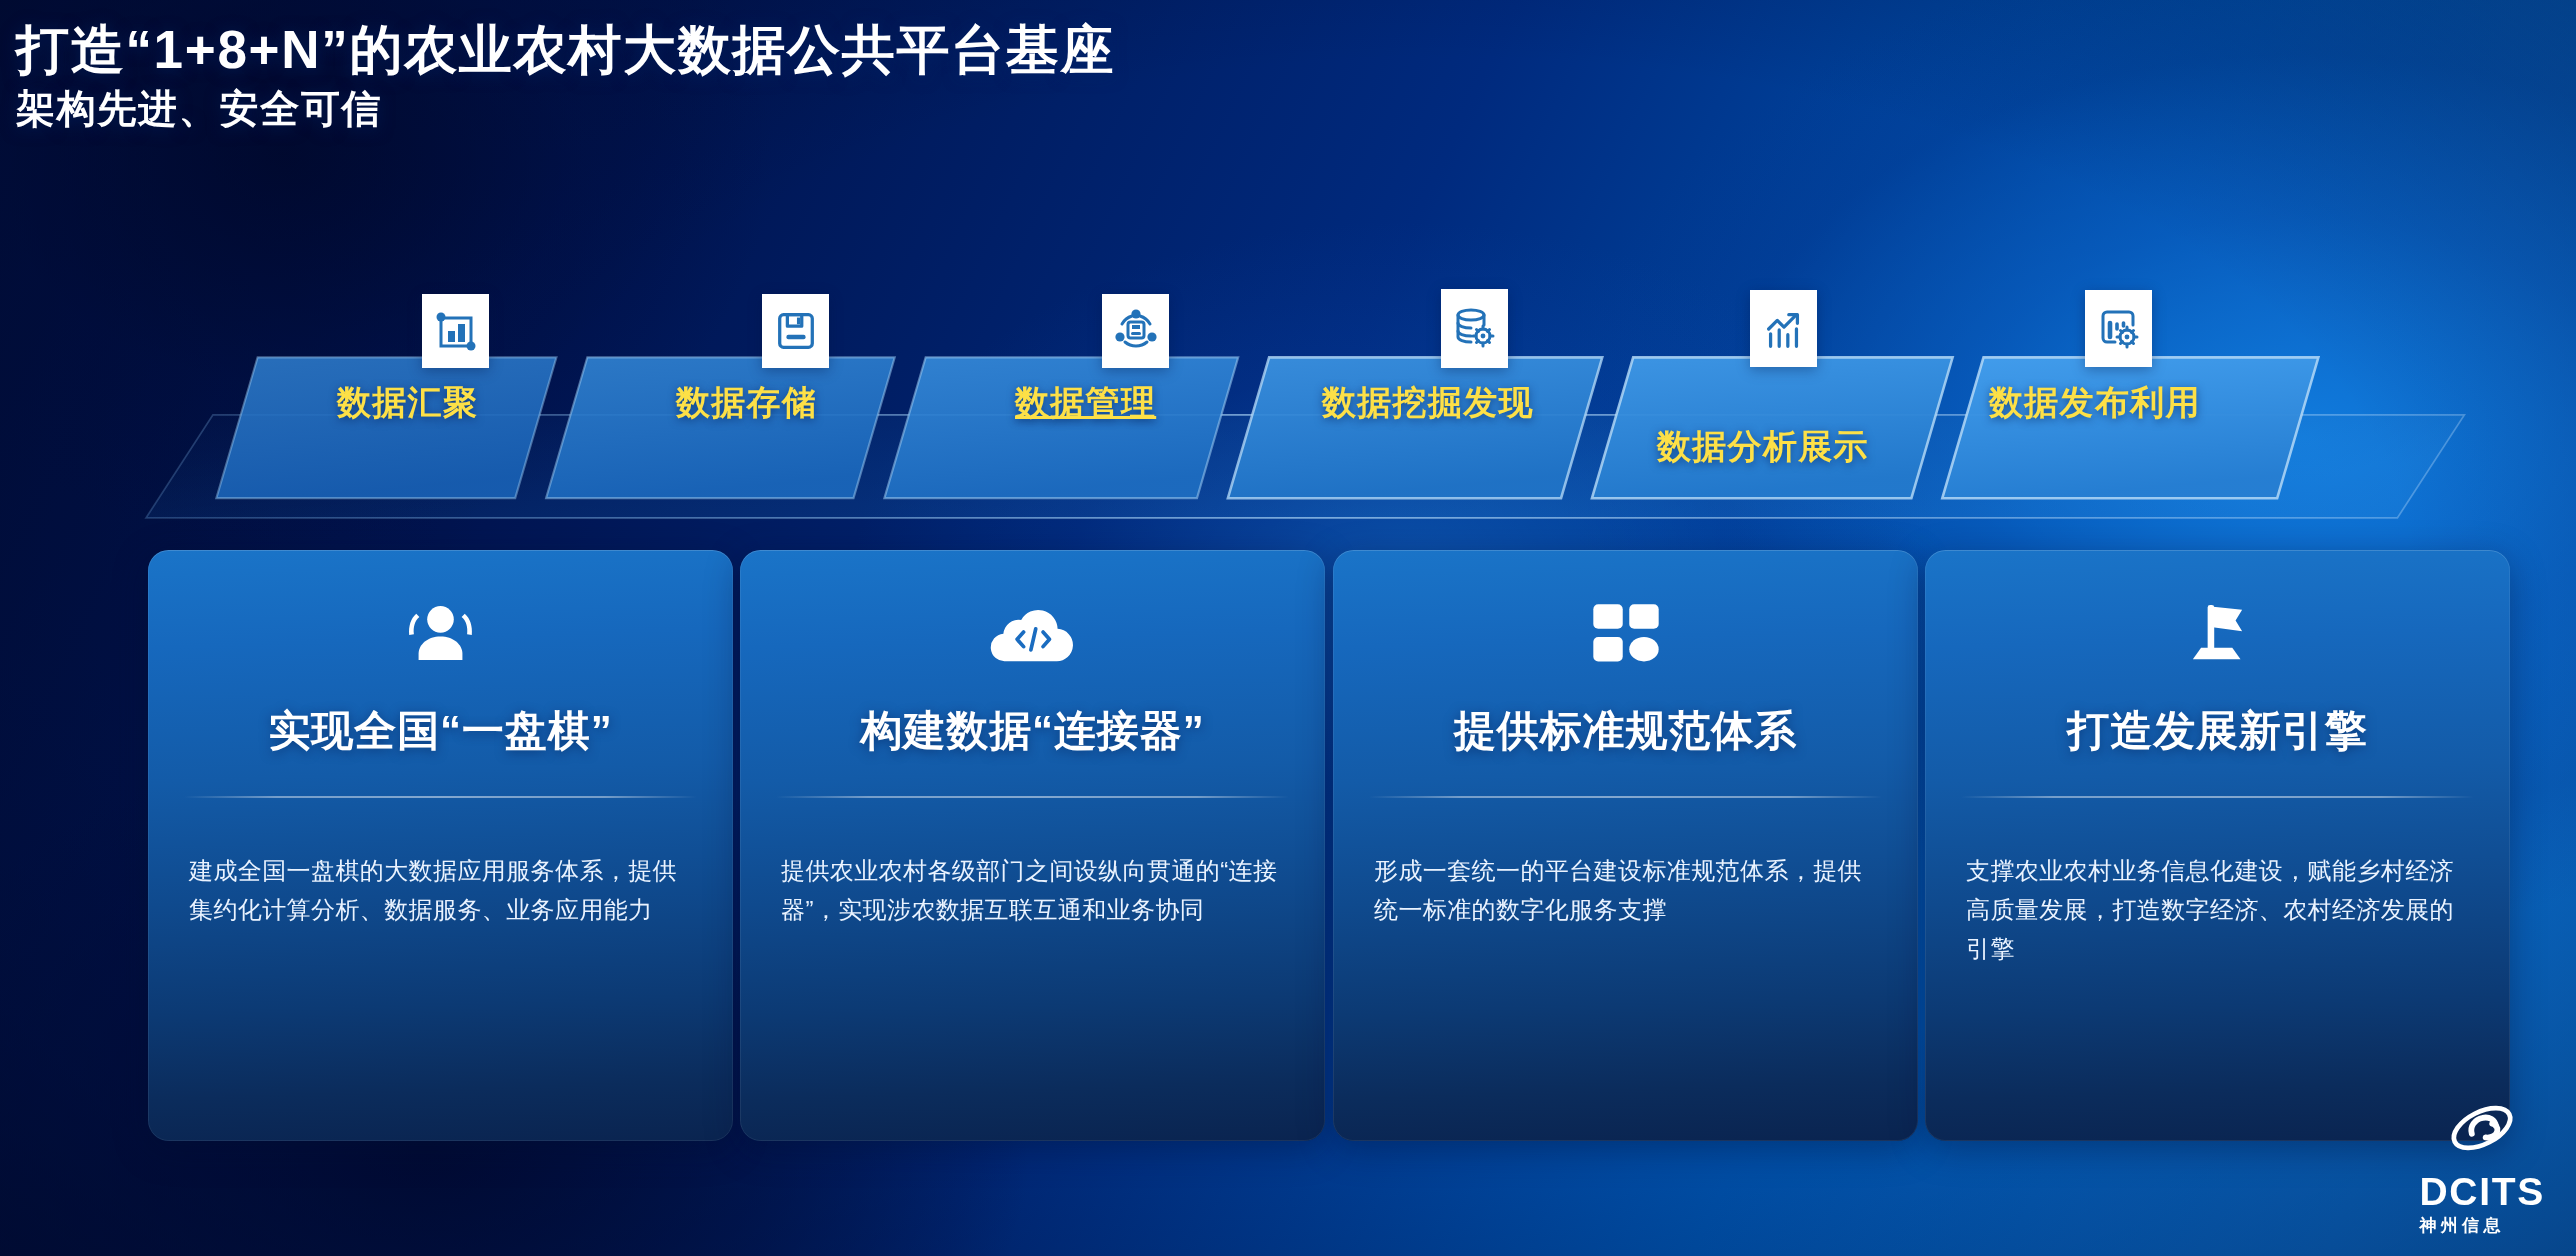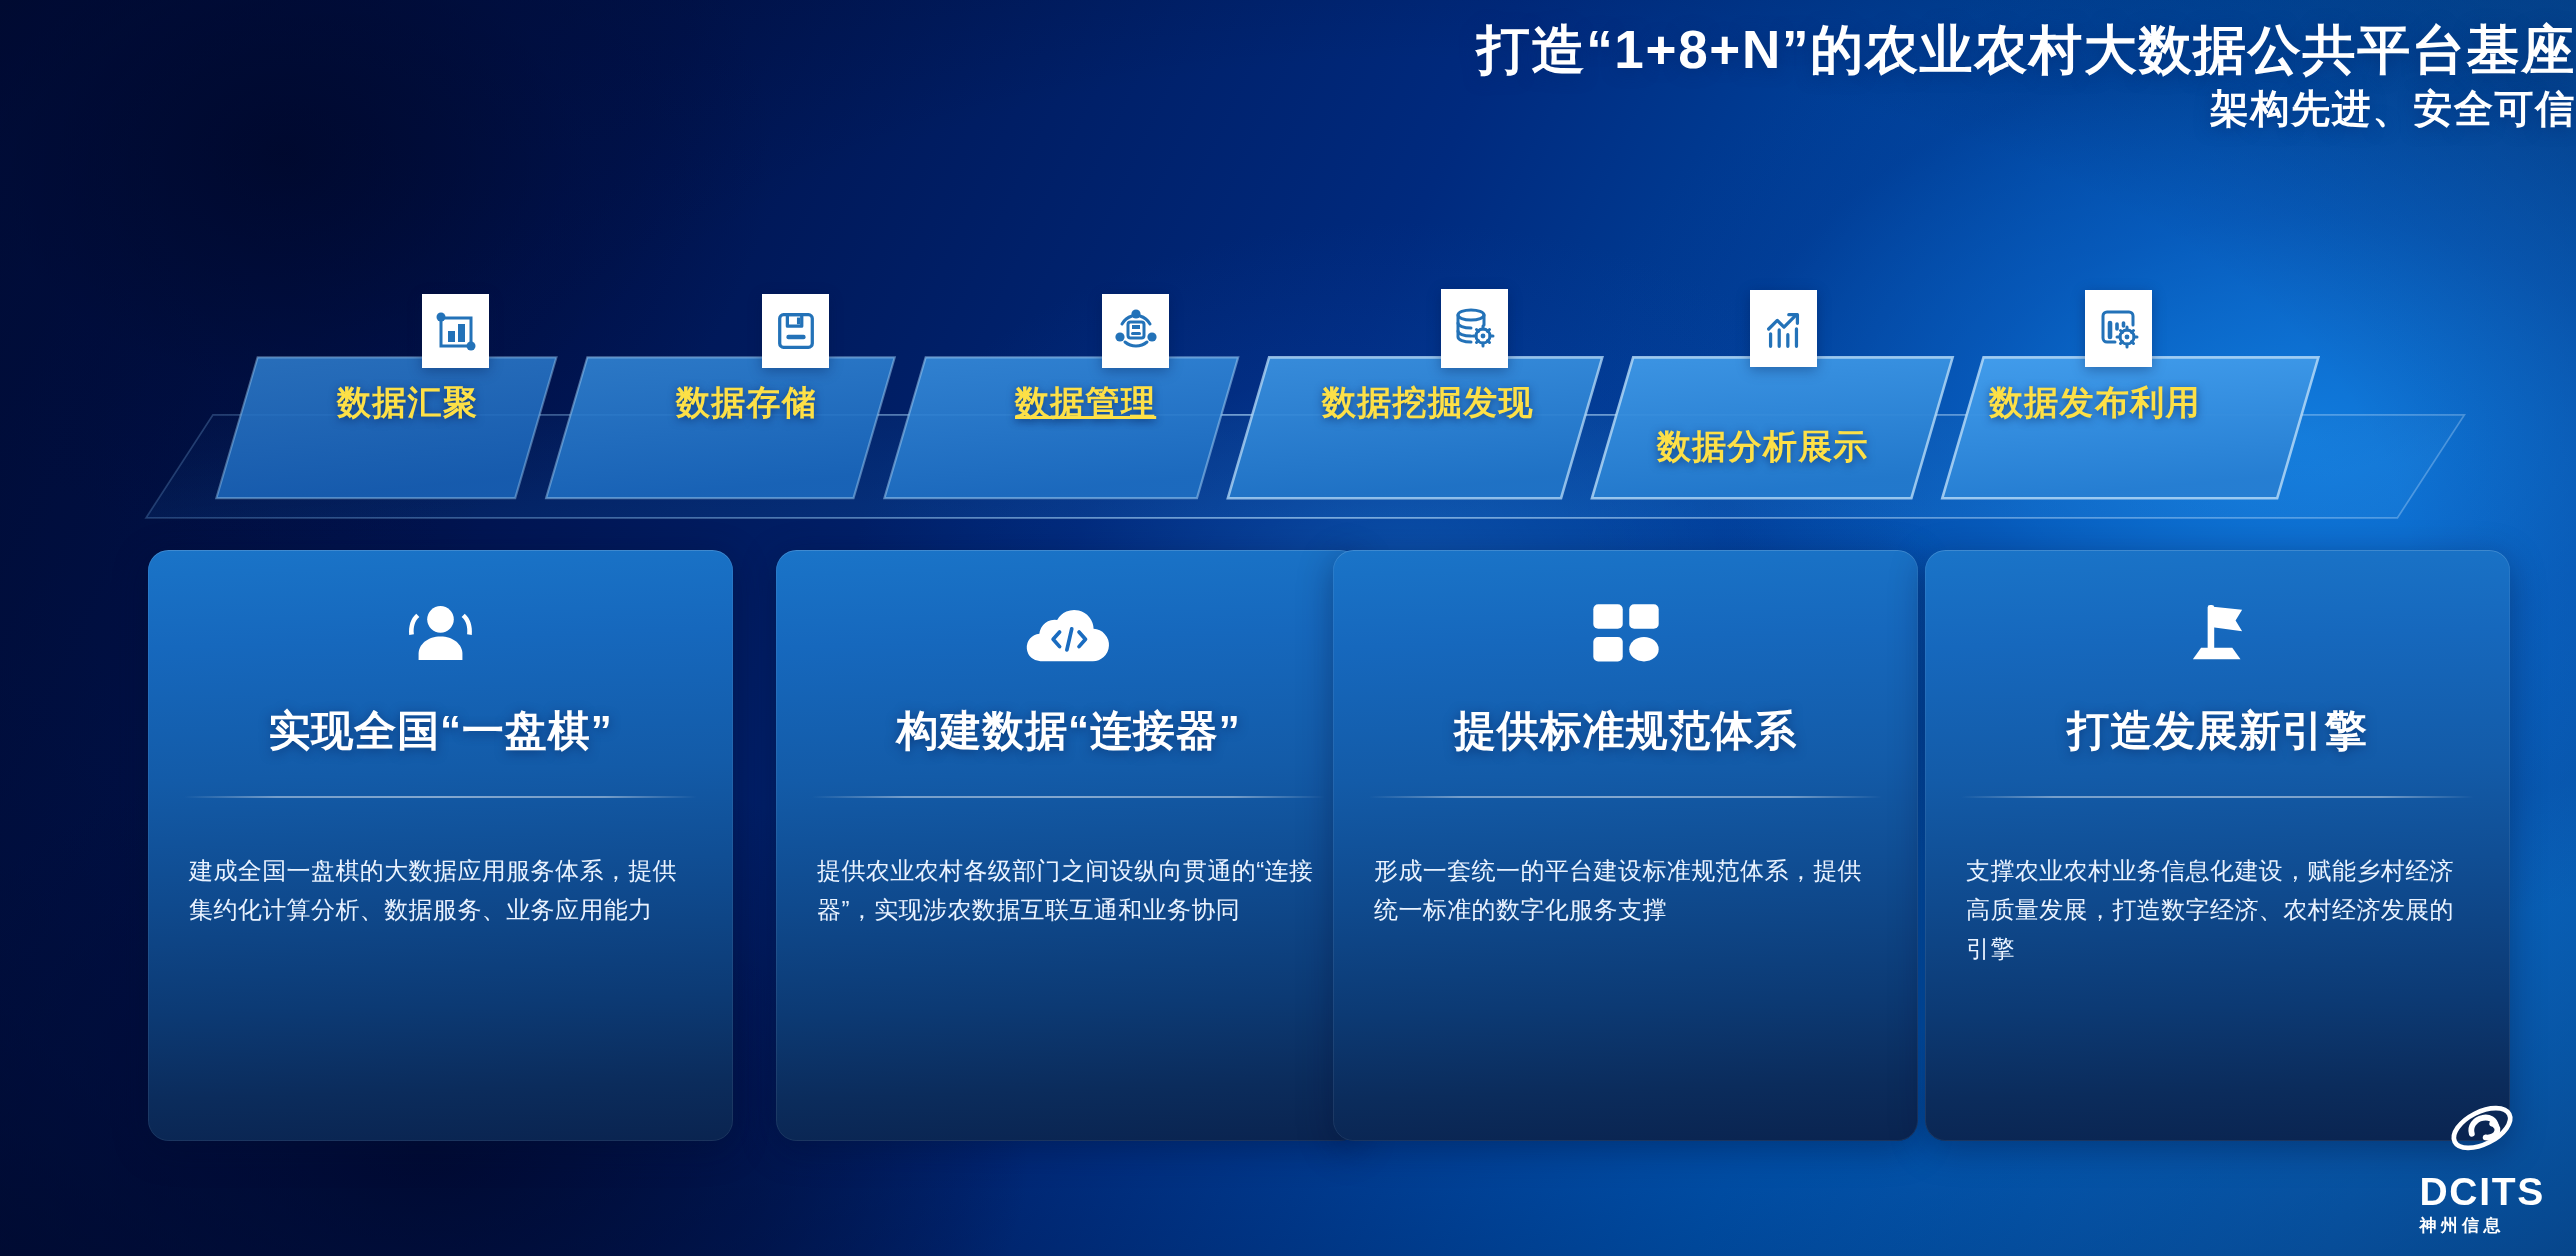--- a/index.html
+++ b/index.html
@@ -19,21 +19,21 @@
   .bg-glow-c{position:absolute;left:670px;top:103px;width:1460px;height:945px;
     background:radial-gradient(ellipse 50% 50% at 50% 50%, rgba(25,118,212,.45) 0%, rgba(10,70,170,.20) 45%, rgba(0,19,79,0) 75%);}
   .bg-dark-bl{position:absolute;left:-258px;bottom:-361px;width:1631px;height:1116px;
     background:radial-gradient(ellipse 50% 50% at 42% 58%, rgba(0,10,52,.90) 0%, rgba(0,14,64,.55) 42%, rgba(0,19,79,0) 74%);}
   .bg-dark-tl{position:absolute;left:-361px;top:-361px;width:1288px;height:1030px;
     background:radial-gradient(ellipse 50% 50% at 50% 50%, rgba(0,9,48,.92) 0%, rgba(0,14,66,.45) 45%, rgba(0,19,79,0) 76%);}
   .bg-vig{position:absolute;inset:0;
     background:radial-gradient(ellipse 78% 86% at 56% 46%, rgba(0,0,0,0) 48%, rgba(0,8,40,.40) 82%, rgba(0,6,32,.62) 100%);}
 
   
-  #title-block{position:absolute;left:16px;right:0;top:15.5px;text-align:right;z-index:6;}
+  #title-block{position:absolute;left:16px;right:0;top:15.5px;text-align:left;z-index:6;}
   .ttl-line{
     color:#ffffff;font-weight:700;letter-spacing:1.7px;line-height:1.30;
     font-size:53px;white-space:nowrap;
     text-shadow:0 1.7px 15.5px rgba(0,40,110,.55);
   }
   .ttl-line2{font-size:39px;}
 
   
   #ribbon{position:absolute;left:0;top:273px;width:2576px;height:258px;z-index:5;}
   #ribbon svg{display:block;}
@@ -252,21 +252,21 @@
           <path d="M19 19c-7 6-10 16-9 27l6-1c-1-9 1-17 7-22zM81 19c7 6 10 16 9 27l-6-1c1-9-1-17-7-22z"></path>
           <circle cx="50" cy="26" r="17"></circle>
           <path d="M50 48c-16 0-28 10-28 22v8h56v-8c0-12-12-22-28-22z"></path>
         </svg>
       </div>
       <div class="card-title">实现全国“一盘棋”</div>
       <div class="card-div"></div>
       <div class="card-body">建成全国一盘棋的大数据应用服务体系，提供集约化计算分析、数据服务、业务应用能力</div>
     </div>
 
-    <div class="card" style="left:740px;width:553px;margin-left:36px;">
+    <div class="card" style="left:740px;width:553px;">
       <div class="card-icon">
         <svg width="89" height="67" viewBox="0 0 110 82" fill="#ffffff">
           <path d="M86 34a24 24 0 0 0-45-11A19 19 0 0 0 19 40a17 17 0 0 0 3 34h62a20 20 0 0 0 2-40z"></path>
           <g stroke="#1a6cc0" stroke-width="4.6" fill="none" stroke-linecap="round" stroke-linejoin="round">
             <path d="M44 38l-8 9 8 9"></path>
             <path d="M68 38l8 9-8 9"></path>
             <path d="M59 34l-6 26"></path>
           </g>
         </svg>
       </div>

